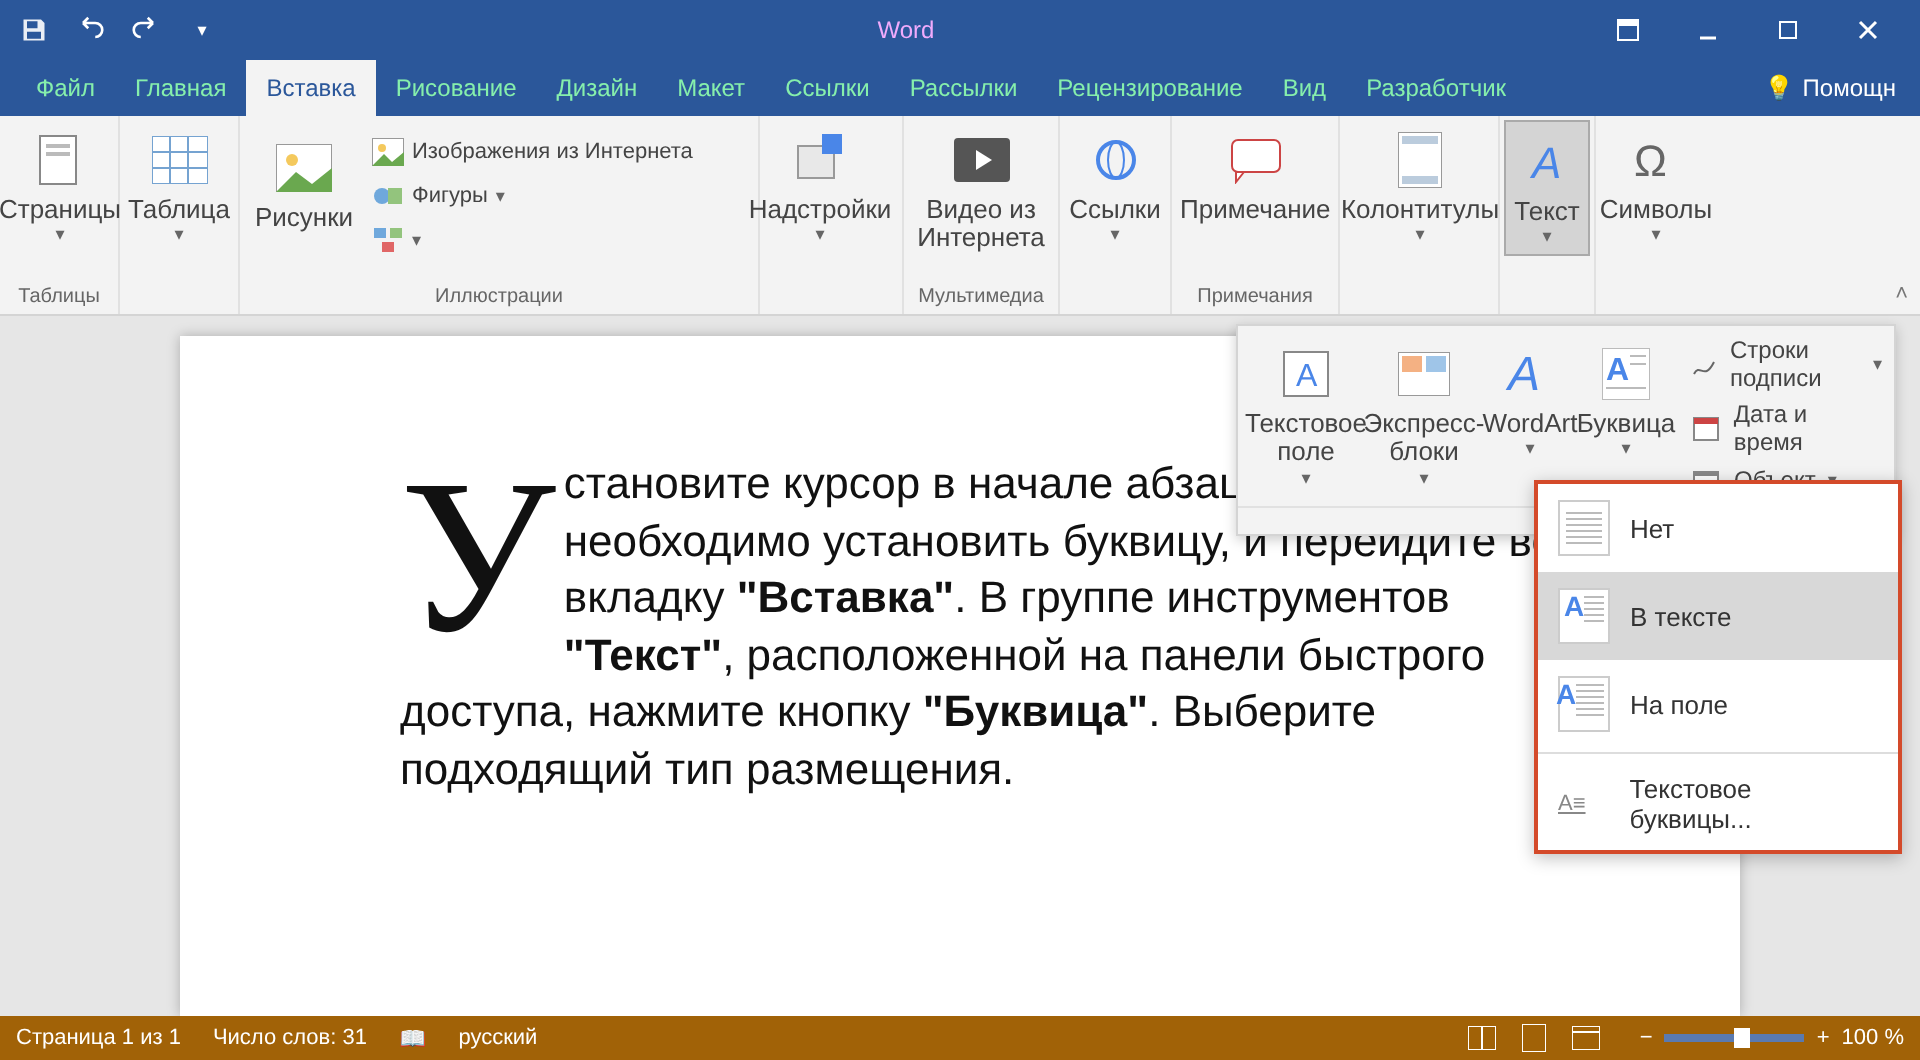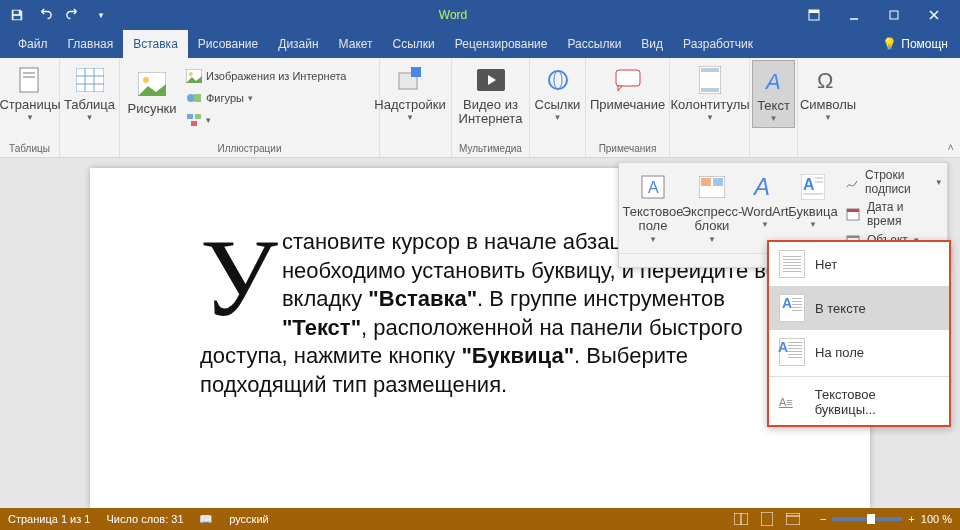--- a/index.html
+++ b/index.html
@@ -1,27 +1,27 @@
 <!DOCTYPE html>
 <html><head>
 <meta charset="utf-8">
 <style>
 * { margin: 0; padding: 0; box-sizing: border-box; font-family: "Segoe UI", Tahoma, sans-serif; }
 body { width: 960px; height: 530px; background: #e6e6e6; overflow: hidden; position: relative; }
 
 .titlebar { height: 30px; background: #2b579a; display: flex; align-items: center; color: #fff; padding: 0 6px; }
 .qat { display: flex; gap: 6px; align-items: center; }
 .qat-btn { width: 22px; height: 22px; display:flex; align-items:center; justify-content:center; cursor:pointer; font-size:12px; }
-.title-center { flex: 1; text-align: center; font-size: 12px; color: #bef264; }
+.title-center { flex: 1; text-align: center; font-size: 12px; color: #f0abfc; }
 .wincontrols { display:flex; gap:0; }
 .winbtn { width: 40px; height: 28px; display:flex; align-items:center; justify-content:center; color:#fff; cursor:pointer; }
 .winbtn svg { width:12px; height:12px; }
 
 .tabsbar { height: 28px; background: #2b579a; display:flex; align-items:stretch; padding-left: 8px; }
-.tab { padding: 0 10px; display:flex; align-items:center; color:#e5e5e5; font-size: 12px; cursor:pointer; }
+.tab { padding: 0 10px; display:flex; align-items:center; color:#86efac; font-size: 12px; cursor:pointer; }
 .tab.active { background: #f3f3f3; color: #2b579a; }
 .tabs-spacer { flex:1; }
 .tabs-right { display:flex; align-items:center; gap: 12px; color:#fff; padding-right: 12px; font-size: 12px; }
 .share-btn, .help-btn { display:flex; align-items:center; gap:4px; cursor:pointer; }
 
 .ribbon { height: 100px; background: #f3f3f3; border-bottom: 1px solid #d4d4d4; display:flex; position:relative; }
 .group { display:flex; flex-direction:column; border-right: 1px solid #e1e1e1; padding: 2px 2px 0 2px; }
 .group-content { flex:1; display:flex; align-items:flex-start; }
 .group-label { font-size: 10px; color: #666; text-align:center; padding: 2px 0 3px; }
 .rbtn-large { width: 56px; display:flex; flex-direction:column; align-items:center; padding: 4px 2px; cursor:pointer; }
@@ -116,22 +116,22 @@
 </div>
 
 <div class="tabsbar">
   <div class="tab">Файл</div>
   <div class="tab">Главная</div>
   <div class="tab active">Вставка</div>
   <div class="tab">Рисование</div>
   <div class="tab">Дизайн</div>
   <div class="tab">Макет</div>
   <div class="tab">Ссылки</div>
+  <div class="tab">Рассылки</div>
   <div class="tab">Рецензирование</div>
-  <div class="tab">Рассылки</div>
   <div class="tab">Вид</div>
   <div class="tab">Разработчик</div>
   <div class="tabs-spacer"></div>
   <div class="tabs-right">
     <div class="help-btn">
       <span>💡</span>
       <span>Помощн</span>
     </div>
   </div>
 </div>

